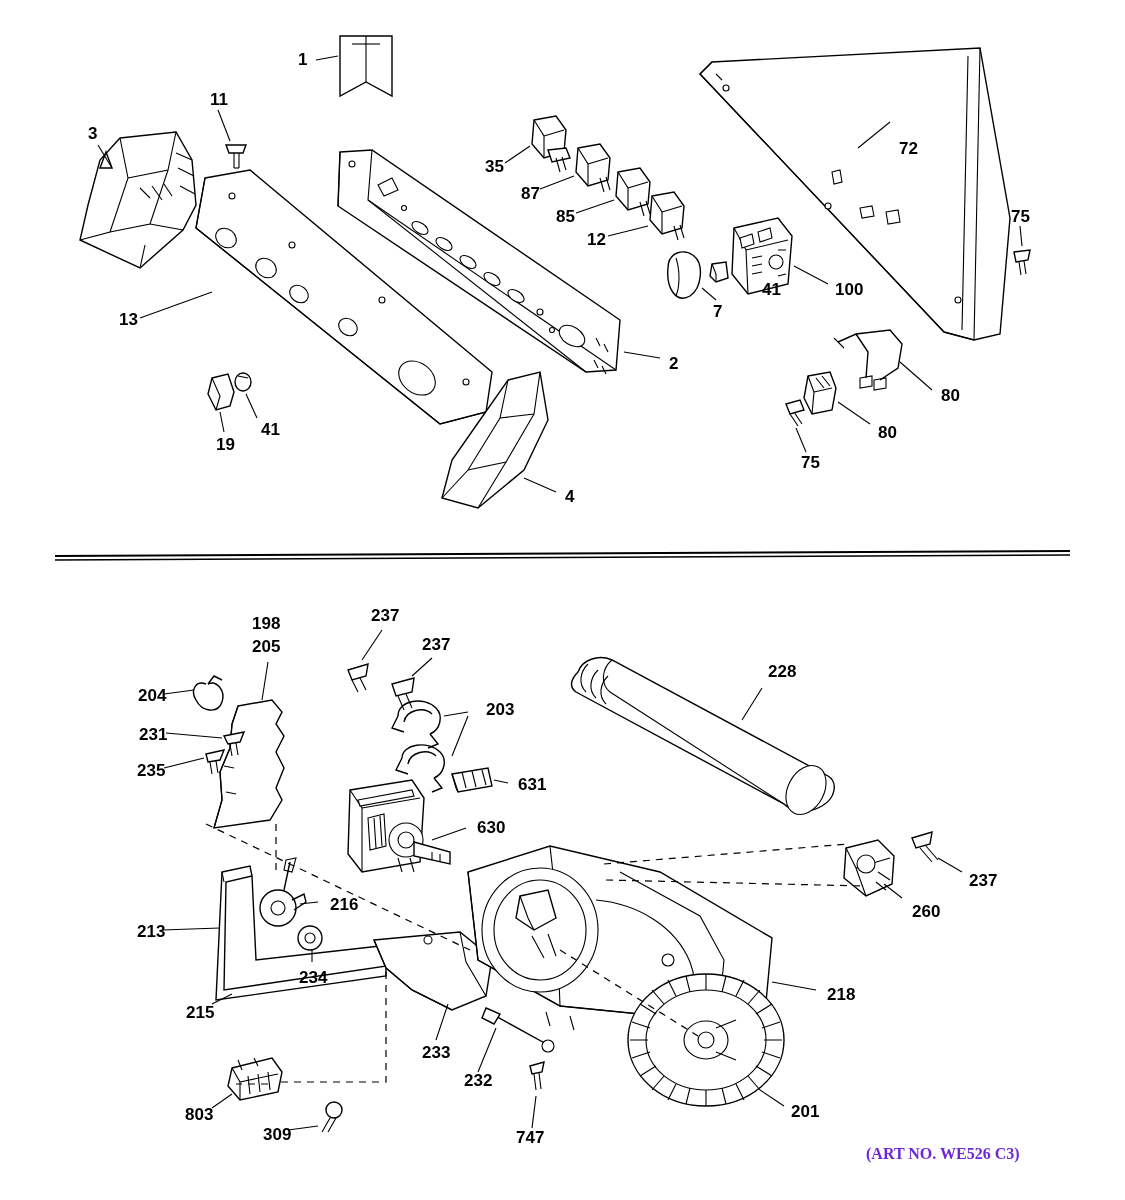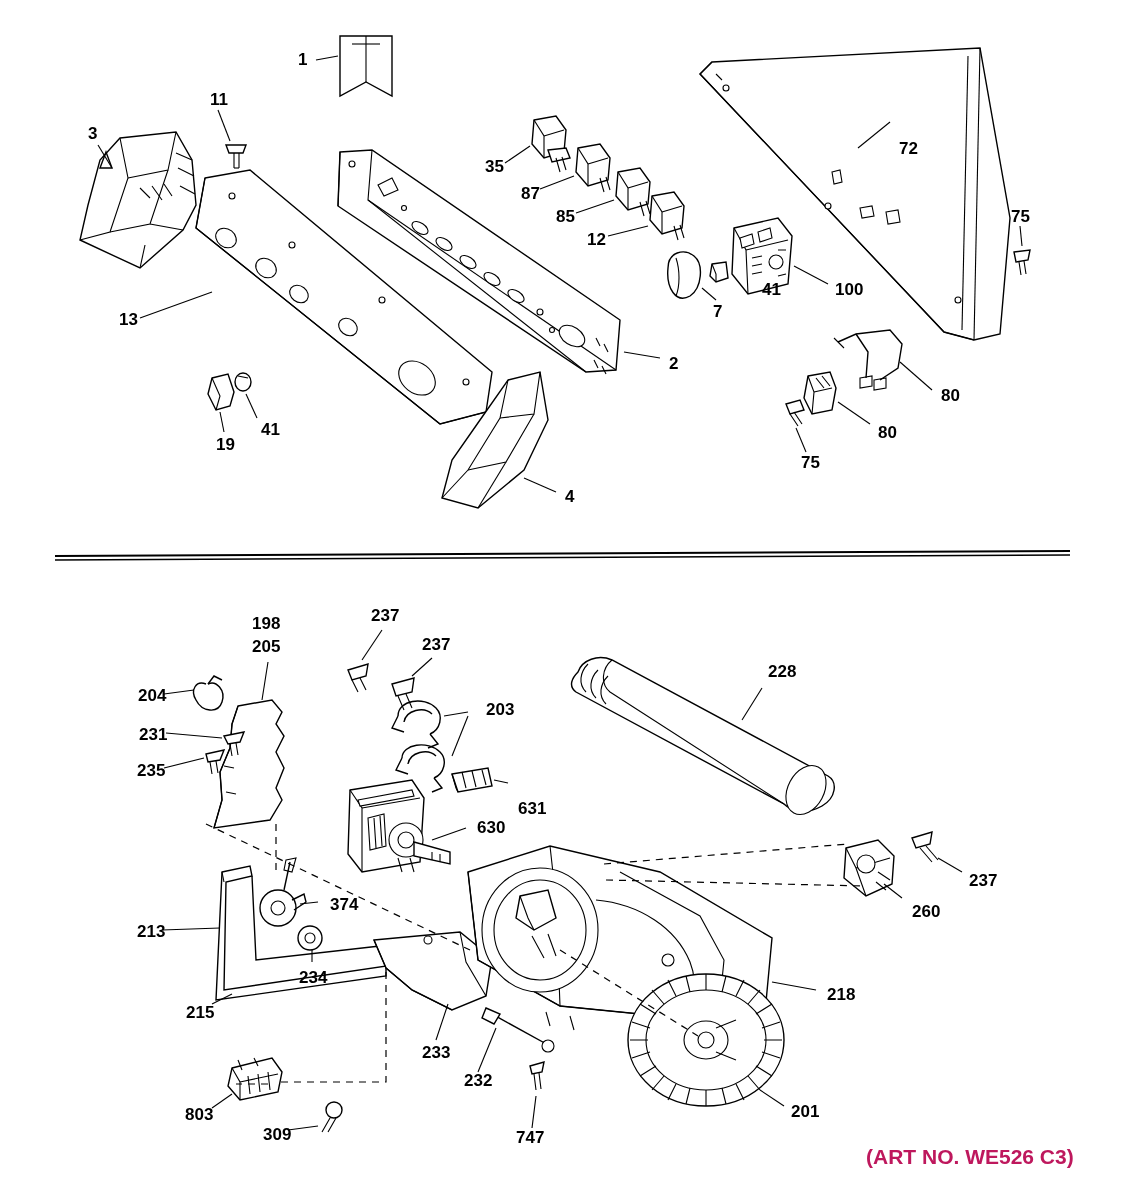--- a/index.html
+++ b/index.html
@@ -21,24 +21,24 @@
     position: absolute;
     font-family: "Liberation Sans", sans-serif;
     font-weight: bold;
     font-size: 17px;
     color: #000000;
     white-space: nowrap;
     line-height: 1;
   }
   .artno {
     position: absolute;
-    font-family: Liberation Sans, sans-serif;
+    font-family: Liberation Serif, serif;
     font-weight: bold;
-    font-size: 21px;
-    color: #be185d;
+    font-size: 16px;
+    color: #6d28d9;
     white-space: nowrap;
   }
   svg.art {
     position: absolute;
     left: 0;
     top: 0;
     width: 1125px;
     height: 1200px;
     pointer-events: none;
   }
@@ -468,25 +468,25 @@
 
   <div class="callout" style="left:252px; top:615px;">198</div>
   <div class="callout" style="left:252px; top:638px;">205</div>
   <div class="callout" style="left:371px; top:607px;">237</div>
   <div class="callout" style="left:422px; top:636px;">237</div>
   <div class="callout" style="left:486px; top:701px;">203</div>
   <div class="callout" style="left:768px; top:663px;">228</div>
   <div class="callout" style="left:138px; top:687px;">204</div>
   <div class="callout" style="left:139px; top:726px;">231</div>
   <div class="callout" style="left:137px; top:762px;">235</div>
-  <div class="callout" style="left:518px; top:776px;margin-top:24px;">631</div>
+  <div class="callout" style="left:518px; top:776px;">631</div>
   <div class="callout" style="left:477px; top:819px;">630</div>
   <div class="callout" style="left:969px; top:872px;">237</div>
   <div class="callout" style="left:912px; top:903px;">260</div>
-  <div class="callout" style="left:330px; top:896px;">374</div>
+  <div class="callout" style="left:330px; top:896px;">216</div>
   <div class="callout" style="left:137px; top:923px;">213</div>
   <div class="callout" style="left:299px; top:969px;">234</div>
   <div class="callout" style="left:186px; top:1004px;">215</div>
   <div class="callout" style="left:827px; top:986px;">218</div>
   <div class="callout" style="left:422px; top:1044px;">233</div>
   <div class="callout" style="left:464px; top:1072px;">232</div>
   <div class="callout" style="left:791px; top:1103px;">201</div>
   <div class="callout" style="left:185px; top:1106px;">803</div>
   <div class="callout" style="left:263px; top:1126px;">309</div>
   <div class="callout" style="left:516px; top:1129px;">747</div>

